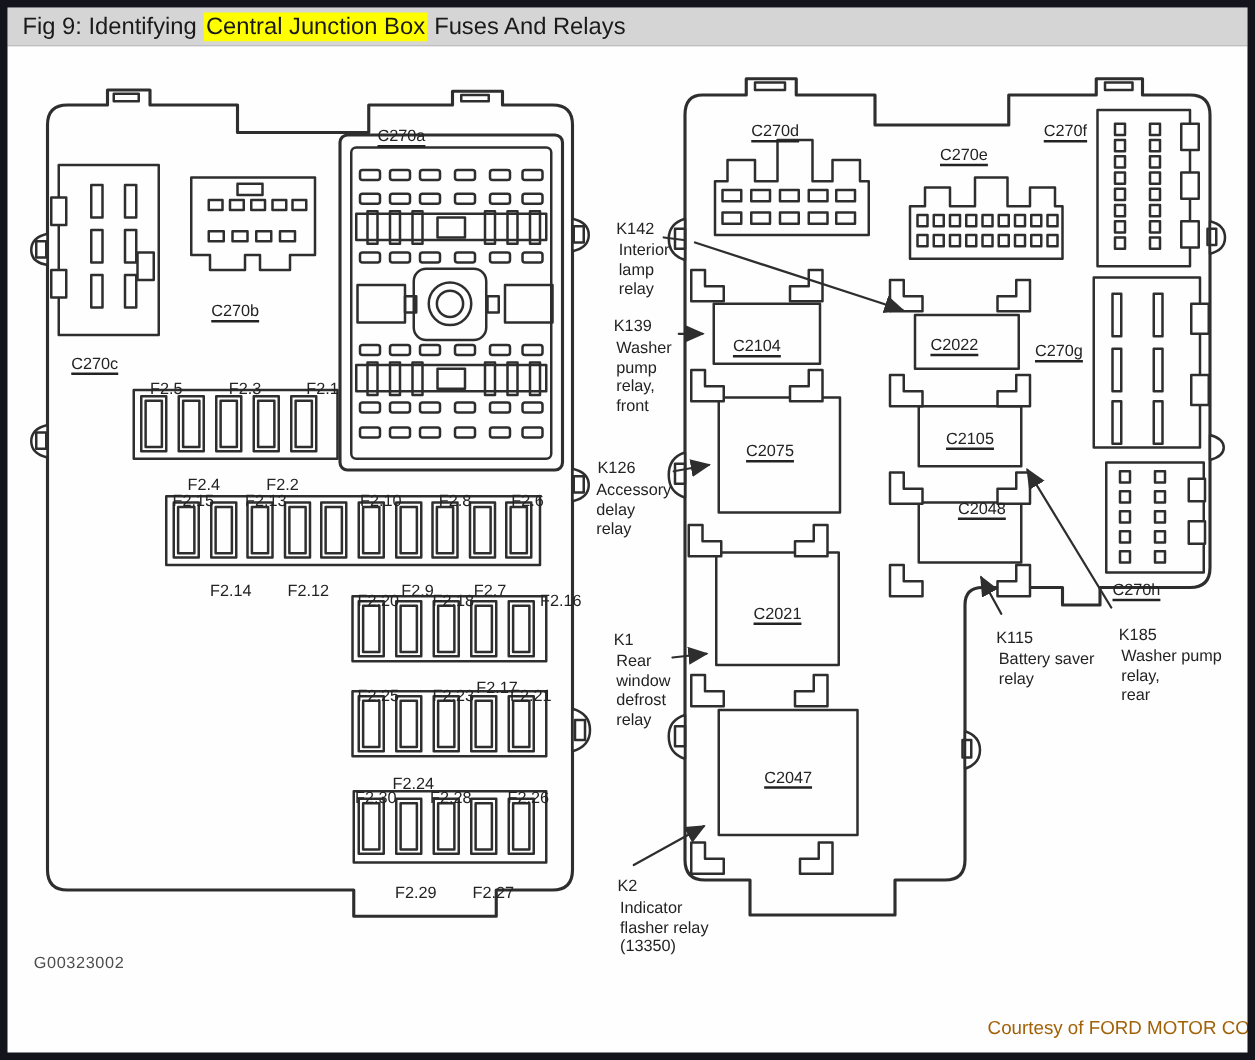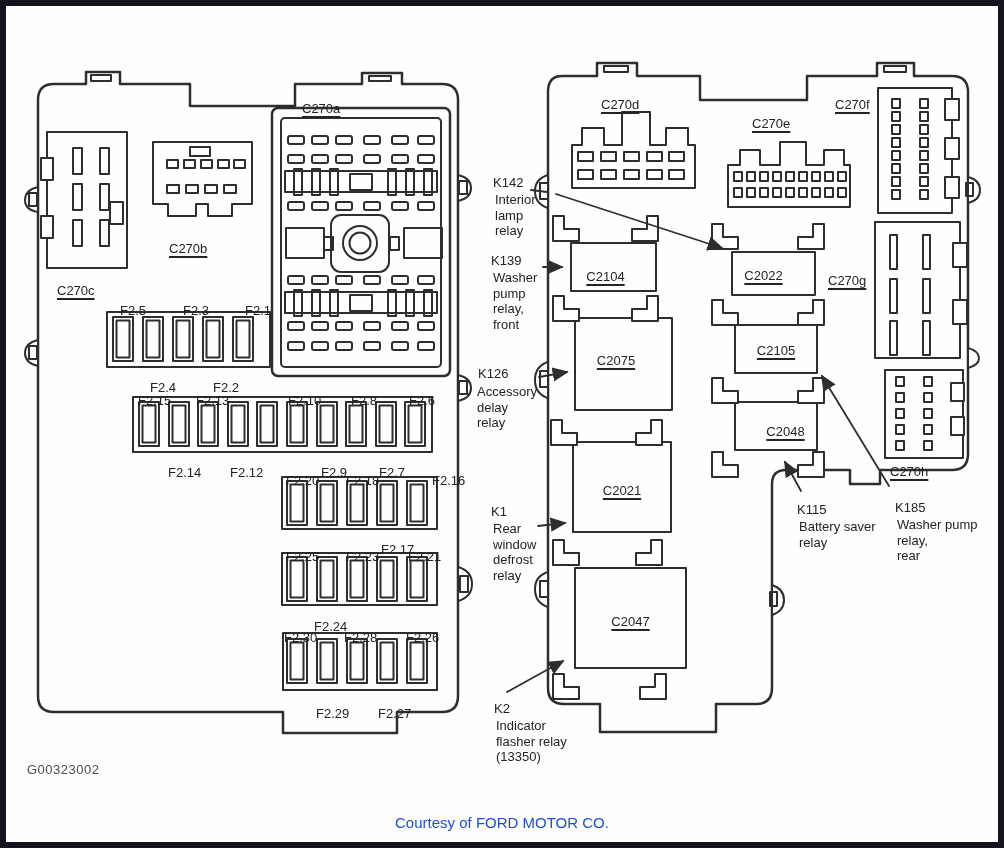--- a/index.html
+++ b/index.html
@@ -9,21 +9,21 @@
   #titlebar{position:absolute;left:6px;top:6px;width:992px;height:31px;background:#d5d5d5;
             border-bottom:1px solid #bfbfbf;z-index:10;line-height:31px;padding-left:12px;
             box-sizing:border-box;font-size:19px;color:#1a1a1a;white-space:pre;}
   #titlebar .hl{background:#ffff00;padding:1px 2px;}
   #art{position:absolute;left:0;top:0;z-index:1;}
   .t{position:absolute;font-size:13px;line-height:15.5px;color:#232323;z-index:5;white-space:pre-line;margin-top:12px;}
   .u{text-decoration:underline;text-underline-offset:3px;text-decoration-thickness:1.5px;}
   .ctr{text-align:center;}
   .kid{font-size:13px;}
   .gray{color:#4d4d4d;letter-spacing:.5px;}
-  .courtesy{color:#1d4ed8;font-size:15px;}
+  .courtesy{color:#a16207;font-size:15px;text-align:right;}
 </style>
 </head>
 <body>
 
 <div id="page">
 
   <svg id="art" width="1004" height="848" viewBox="0 0 1004 848">
     <defs>
       <rect id="hs" width="16" height="8" rx="2"></rect>
       <rect id="hs2" width="15" height="9"></rect>
@@ -382,21 +382,21 @@
   <div class="t" style="left:835px;top:85px"><span class="u">C270f</span></div>
   <div class="t" style="left:828px;top:261px"><span class="u">C270g</span></div>
   <div class="t" style="left:890px;top:452px"><span class="u">C270h</span></div>
 
   <div class="t ctr" style="left:571px;top:257px;width:69px"><span class="u">C2104</span></div>
   <div class="t ctr" style="left:575px;top:341px;width:82px"><span class="u">C2075</span></div>
   <div class="t ctr" style="left:573px;top:471px;width:98px"><span class="u">C2021</span></div>
   <div class="t ctr" style="left:575px;top:602px;width:111px"><span class="u">C2047</span></div>
   <div class="t ctr" style="left:732px;top:256px;width:63px"><span class="u">C2022</span></div>
   <div class="t ctr" style="left:735px;top:331px;width:82px"><span class="u">C2105</span></div>
-  <div class="t ctr" style="left:735px;top:412px;width:101px"><span class="u">C2048</span></div>
+  <div class="t ctr" style="left:735px;top:387px;width:101px"><span class="u">C2048</span></div>
 
   <div class="t kid" style="left:493px;top:163px">K142</div>
   <div class="t" style="left:495px;top:180px">Interior
 lamp
 relay</div>
   <div class="t kid" style="left:491px;top:241px">K139</div>
   <div class="t" style="left:493px;top:258px">Washer
 pump
 relay,
 front</div>
@@ -417,15 +417,16 @@
   <div class="t" style="left:799px;top:507px">Battery saver
 relay</div>
   <div class="t kid" style="left:895px;top:488px">K185</div>
   <div class="t" style="left:897px;top:505px">Washer pump
 relay,
 rear</div>
 
   <div class="t gray" style="left:27px;top:750px">G00323002</div>
   <div class="t courtesy ctr" style="left:0;top:803px;width:1004px">Courtesy of FORD MOTOR CO.</div>
 
+  <div id="titlebar"><span>Fig 9: Identifying </span><span class="hl">Central Junction Box</span><span> Fuses And Relays</span></div>
 
   <div id="frame"></div>
 </div>
 
 </body></html>

